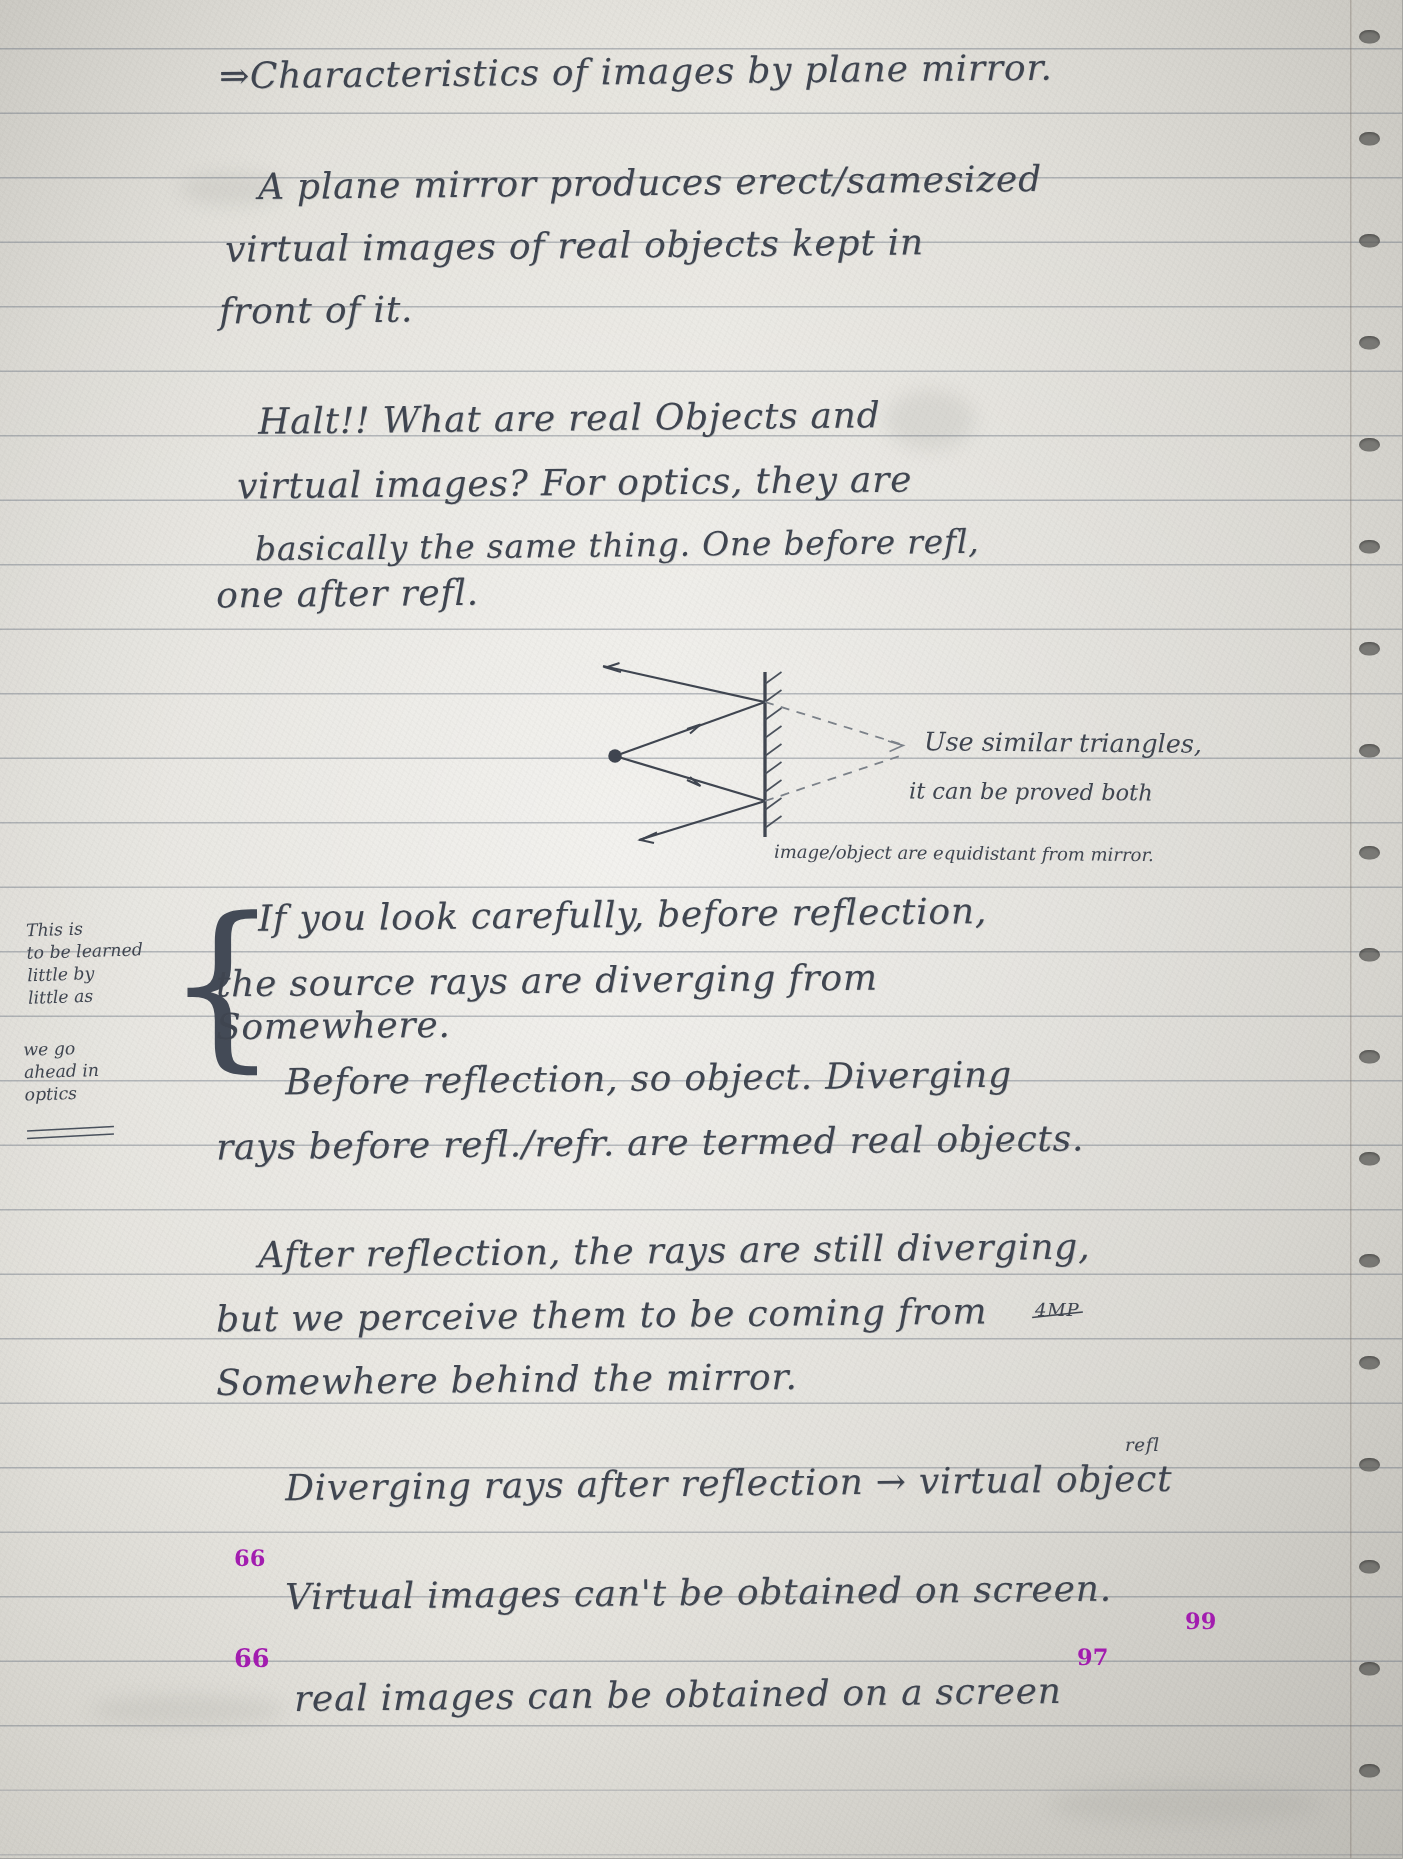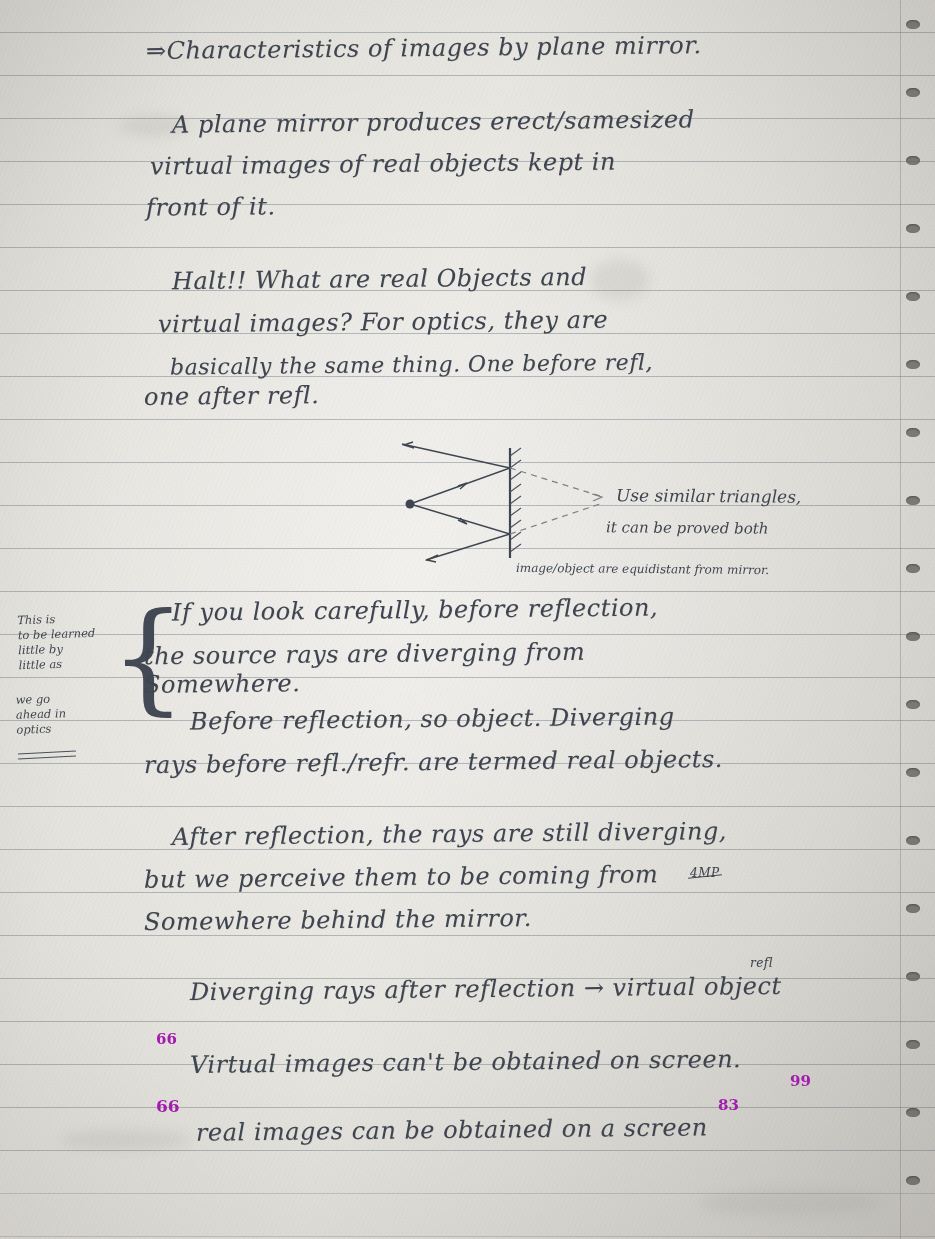--- a/index.html
+++ b/index.html
@@ -261,15 +261,15 @@
   </div>
 
   <div class="hw lg sk2" style="left:190px;top:975px;">Diverging rays after reflection → virtual object</div>
   <div class="hw sm" style="left:750px;top:956px;">refl</div>
 
   <div class="quote" style="left:156px;top:1030px;">66</div>
   <div class="quote" style="left:790px;top:1026px;margin-top:46px;">99</div>
   <div class="hw lg sk2" style="left:190px;top:1048px;">Virtual images can't be obtained on screen.</div>
 
   <div class="quote" style="left:156px;top:1096px;font-size:17px;">66</div>
-  <div class="quote" style="left:718px;top:1096px;">83</div>
+  <div class="quote" style="left:718px;top:1096px;">97</div>
   <div class="hw lg sk2" style="left:196px;top:1116px;">real images can be obtained on a screen</div>
 </div>
 
 </body></html>

